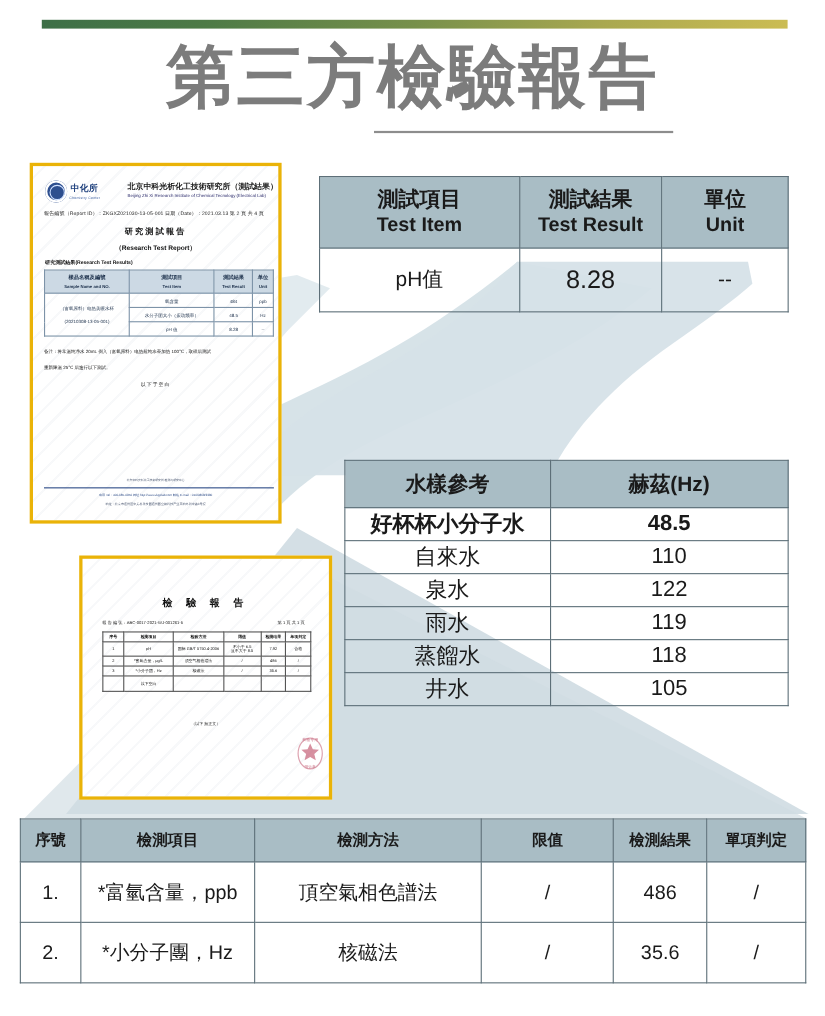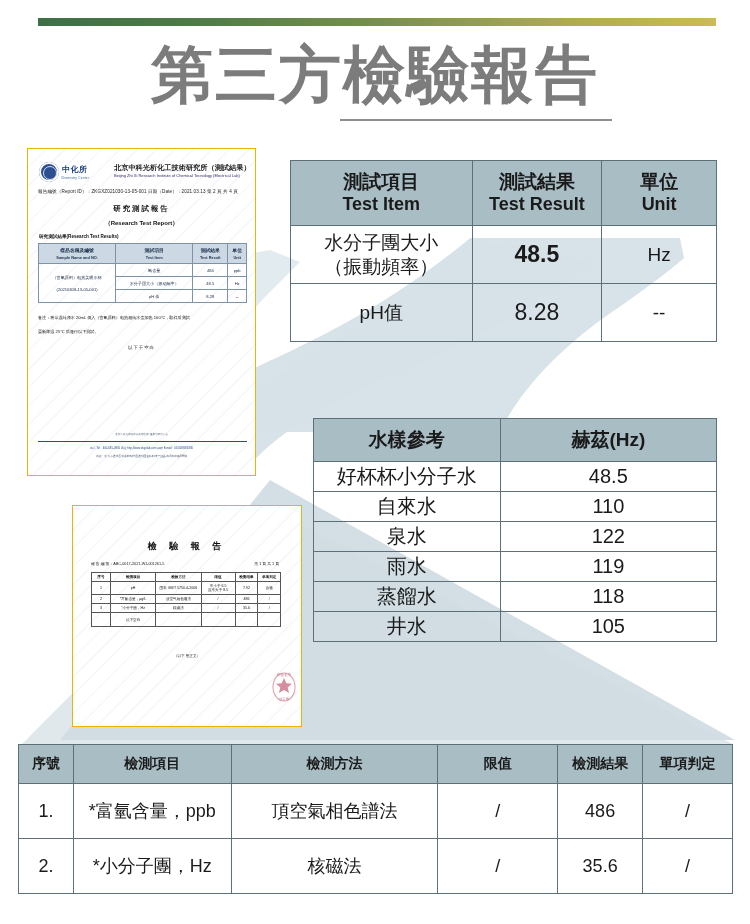--- a/index.html
+++ b/index.html
@@ -14,40 +14,40 @@
   
   .grad-bar {
     position: absolute; left: 38px; top: 18px; width: 678px; height: 8px;
     background: linear-gradient(90deg, #3d6f47 0%, #4d7a46 22%, #77904b 50%, #a9a850 75%, #cbbc53 100%);
   }
 
   
   .title {
     position: absolute; left: 0; top: 36px; width: 750px;
     text-align: center;
-    font-family: Liberation Sans, sans-serif;
+    font-family: Liberation Mono, monospace;
     font-weight: 700;
     font-size: 62px;
     line-height: 78px;
     letter-spacing: 2px;
     color: #7c7c7c;
     white-space: nowrap;
   }
   .title-underline {
     position: absolute; left: 340px; top: 119px; width: 272px; height: 1.5px;
     background: #8d8d8d;
   }
 
   
   .swoosh { position: absolute; left: 0; top: 0; width: 750px; height: 924px; pointer-events: none; }
 
   
   .doc {
     position: absolute; background: #ffffff;
-    border: 1px solid #eab308;
+    border: 3px solid #eab308;
     overflow: hidden;
   }
   .doc-1 { left: 27px; top: 148px; width: 229px; height: 328px; }
   .doc-2 { left: 27px; top: 505px; width: 230px; height: 222px; margin-left: 45px; }
 
   .doc-inner { position: relative; width: 100%; height: 100%;
     background:
       repeating-linear-gradient(-45deg, rgba(150,165,185,0.07) 0 2px, rgba(255,255,255,0) 2px 13px);
   }
   .d1-logo {
@@ -117,21 +117,21 @@
   .t1-en { display: block; font-size: 18px; font-weight: 700; line-height: 22px; }
   .t1-item { font-size: 19px; line-height: 24px; }
   .t1-val { font-size: 23px; font-weight: 700; }
   .t1-val-light { font-size: 23px; font-weight: 400; }
   .t1-unit { font-size: 19px; }
 
   
   #table-water-reference { left: 313px; top: 418px; width: 404px; }
   #table-water-reference th { padding: 8px 4px; font-size: 19px; font-weight: 700; }
   #table-water-reference td { height: 30px; font-size: 20px; padding: 1px 4px; }
-  .hl { color: #d1202f; font-weight: 400; }
+  .hl { color: #d1202f; font-weight: 700; }
 
   
   #table-inspection { left: 18px; top: 744px; width: 715px; }
   #table-inspection th { padding: 10px 2px; font-size: 14px; font-weight: 700; }
   #table-inspection td { height: 55px; font-size: 18px; padding: 2px 6px; }
   .td-left { text-align: right; }
   .td-num { text-align: center !important; }
 </style>
 </head>
 <body>
@@ -289,28 +289,20 @@
       <th style="width:130px">
         <span class="t1-cn">測試結果</span>
         <span class="t1-en">Test Result</span>
       </th>
       <th style="width:115px">
         <span class="t1-cn">單位</span>
         <span class="t1-en">Unit</span>
       </th>
     </tr>
     <tr>
-      <td>
-        <div class="t1-item">水分子團大小</div>
-        <div class="t1-item">（振動頻率）</div>
-      </td>
-      <td class="t1-val">48.5</td>
-      <td class="t1-unit">Hz</td>
-    </tr>
-    <tr>
       <td class="t1-item">pH值</td>
       <td class="t1-val-light">8.28</td>
       <td class="t1-unit">--</td>
     </tr>
   </tbody>
     </table>
 
   <table class="rtable" id="table-water-reference">
     <tbody>
         <tr>

